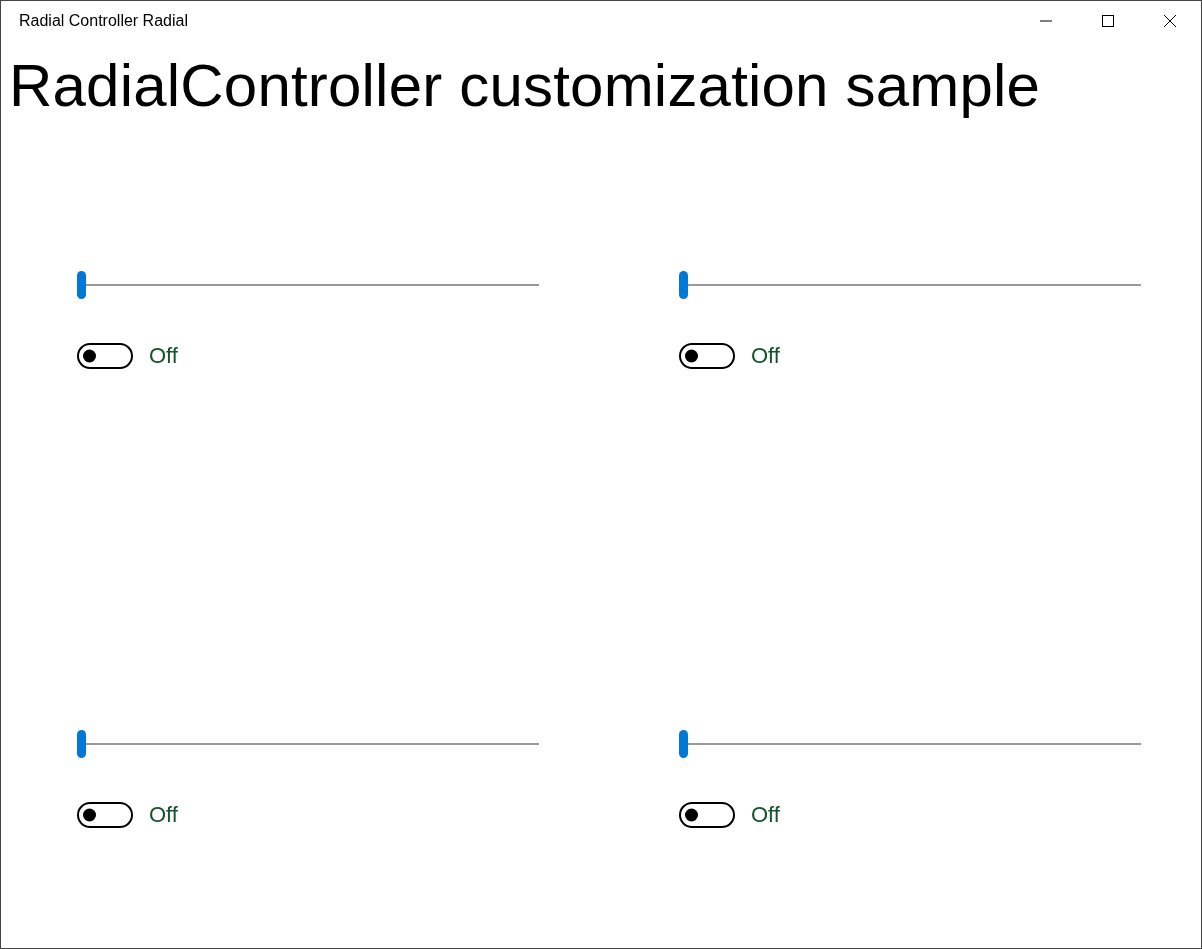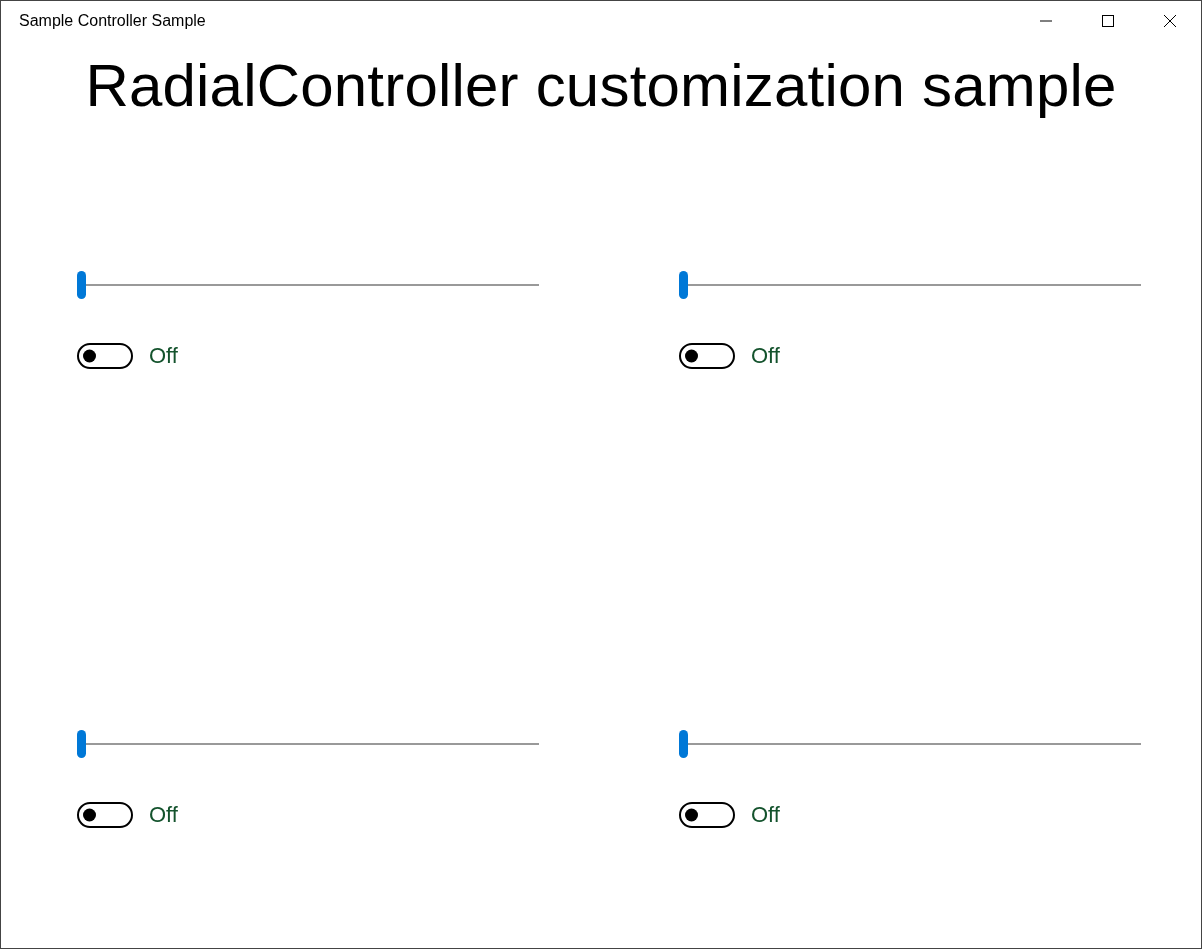--- a/index.html
+++ b/index.html
@@ -46,21 +46,20 @@
       stroke: #000;
       stroke-width: 1;
       fill: none;
     }
     .page-title {
       font-size: 60px;
       font-weight: 300;
       color: #000;
       padding: 10px 8px 0 8px;
       letter-spacing: 0.2px;
-      text-align: center;
     }
     .grid {
       position: absolute;
       top: 270px;
       left: 0;
       right: 0;
       bottom: 0;
       display: grid;
       grid-template-columns: 1fr 1fr;
       grid-template-rows: 1fr 1fr;
@@ -120,21 +119,21 @@
     .toggle-label {
       font-size: 22px;
       color: #14532d;
       font-weight: 400;
     }
   </style>
 </head>
 <body>
 
 <div class="titlebar">
-  <span class="titlebar-title">Sample Controller Sample</span>
+  <span class="titlebar-title">Radial Controller Radial</span>
   <div class="window-controls">
     <button class="win-btn">
       <svg width="14" height="14" viewBox="0 0 14 14">
         <line x1="1" y1="7" x2="13" y2="7"></line>
       </svg>
     </button>
     <button class="win-btn">
       <svg width="14" height="14" viewBox="0 0 14 14">
         <rect x="1.5" y="1.5" width="11" height="11"></rect>
       </svg>

